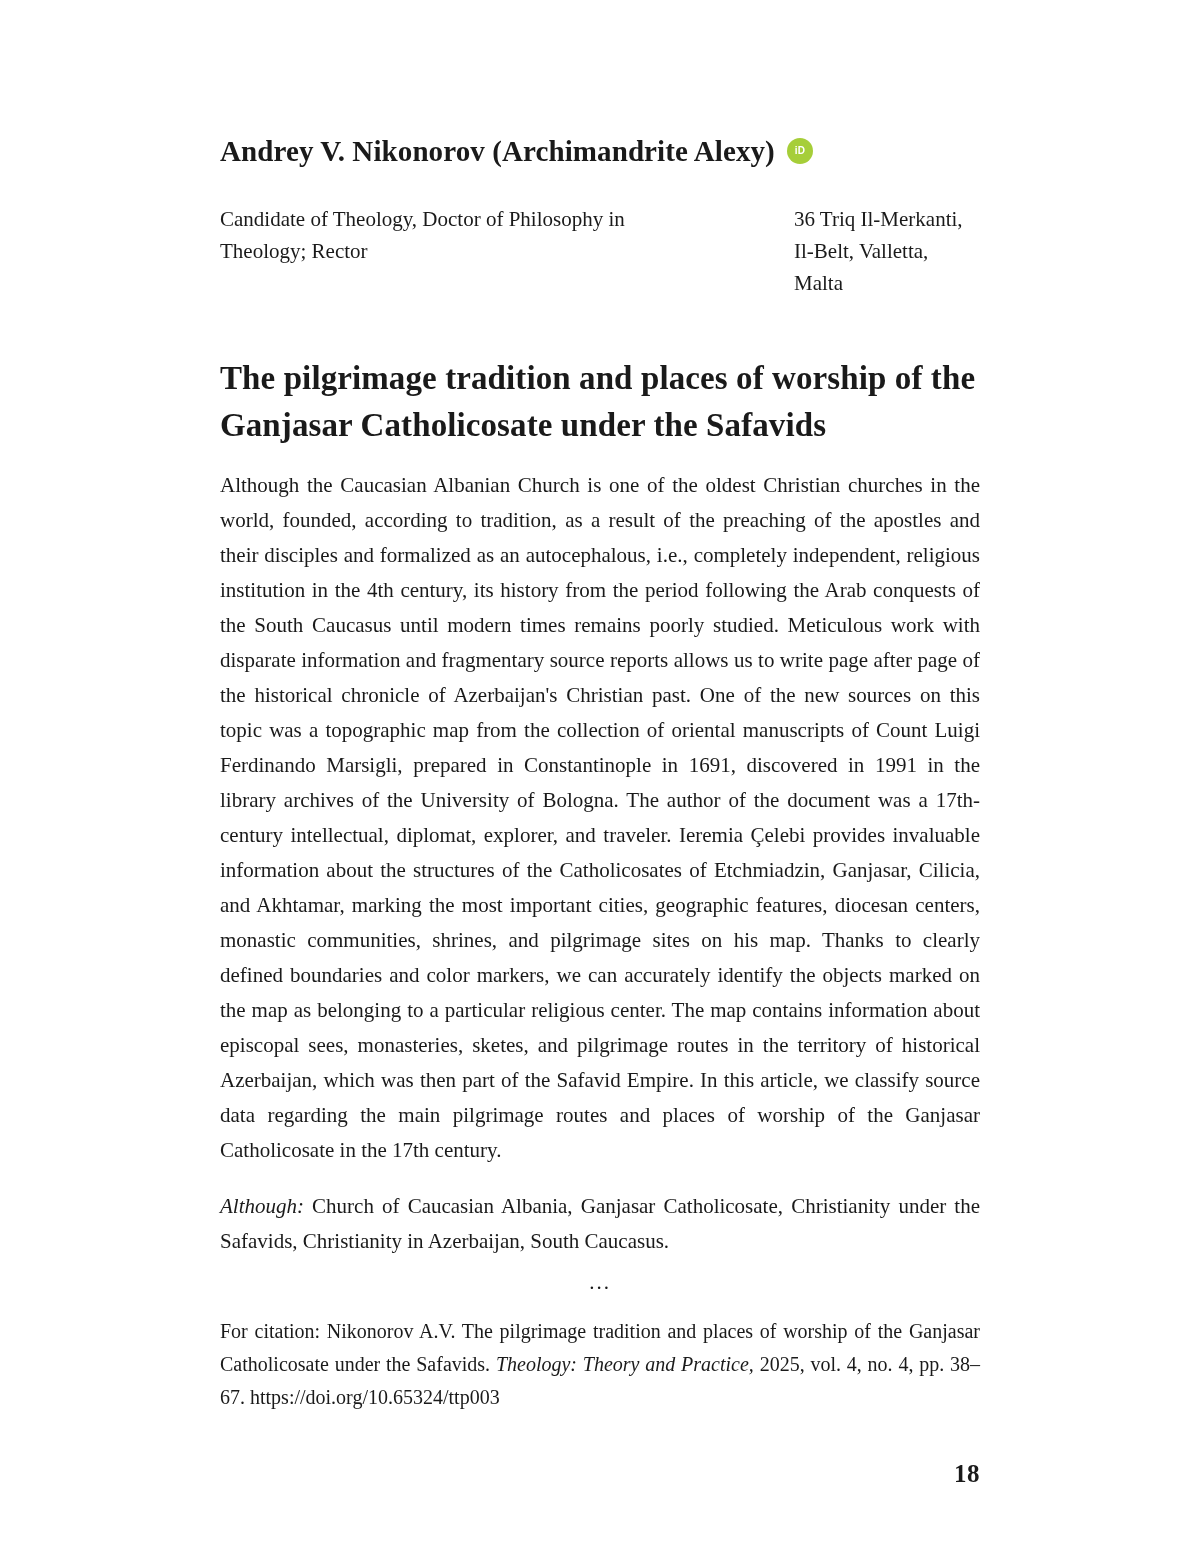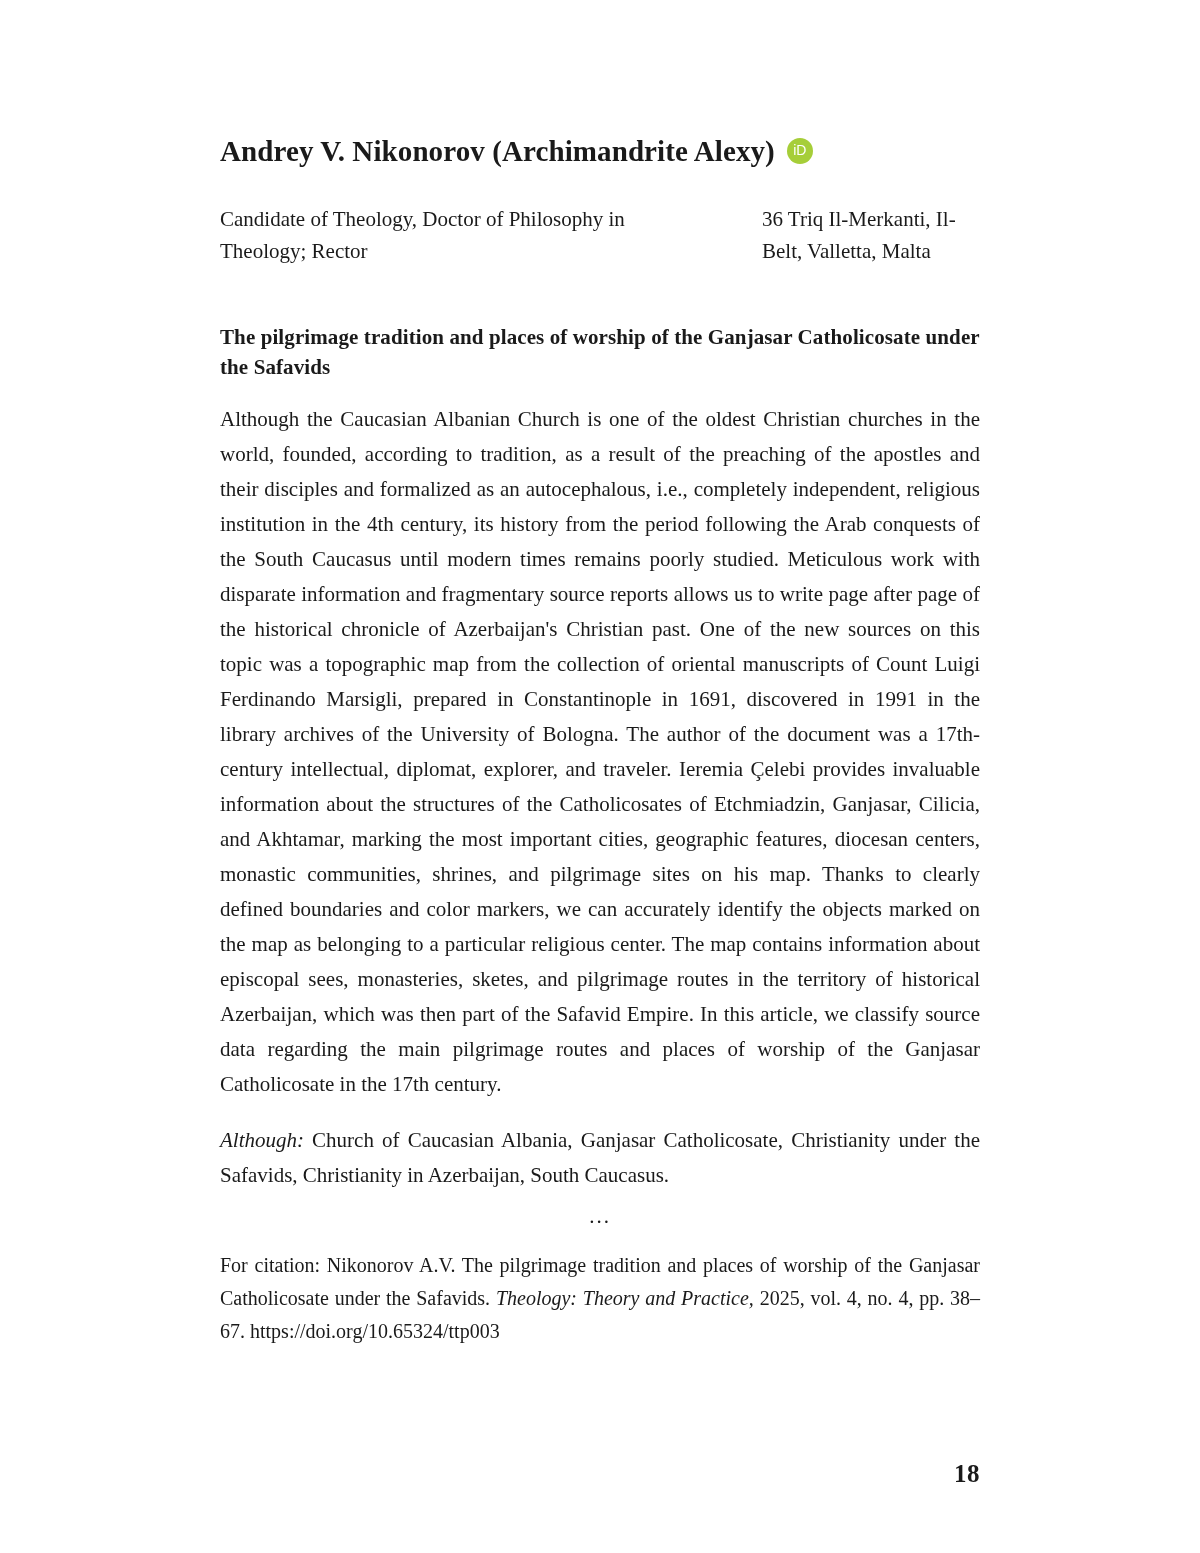--- a/index.html
+++ b/index.html
@@ -33,40 +33,40 @@
   .orcid-icon {
     display: inline-flex;
     align-items: center;
     justify-content: center;
     width: 26px;
     height: 26px;
     border-radius: 50%;
     background: #A6CE39;
     color: #ffffff;
     font-family: "Liberation Sans", "DejaVu Sans", sans-serif;
-    font-size: 14px;
-    font-weight: normal;
+    font-size: 10px;
+    font-weight: bold;
     flex: 0 0 auto;
     cursor: pointer;
     user-select: none;
   }
   .affiliation-block {
     display: grid;
     grid-template-columns: 480px 1fr;
-    column-gap: 62px;
+    column-gap: 94px;
     margin-top: 34px;
     font-size: 21px;
     line-height: 32px;
   }
   .affiliation-left .credentials { margin: 0; }
   .affiliation-left .email { margin-top: 14px; }
   .affiliation-right .affil-line + .affil-line { margin-top: 9px; }
   .article-title {
     margin-top: 56px;
-    font-size: 21px;
+    font-size: 33px;
     font-weight: bold;
     line-height: 1.42;
     letter-spacing: 0.1px;
   }
   .abstract {
     margin-top: 19px;
     font-size: 21px;
     line-height: 35px;
     text-align: justify;
   }

